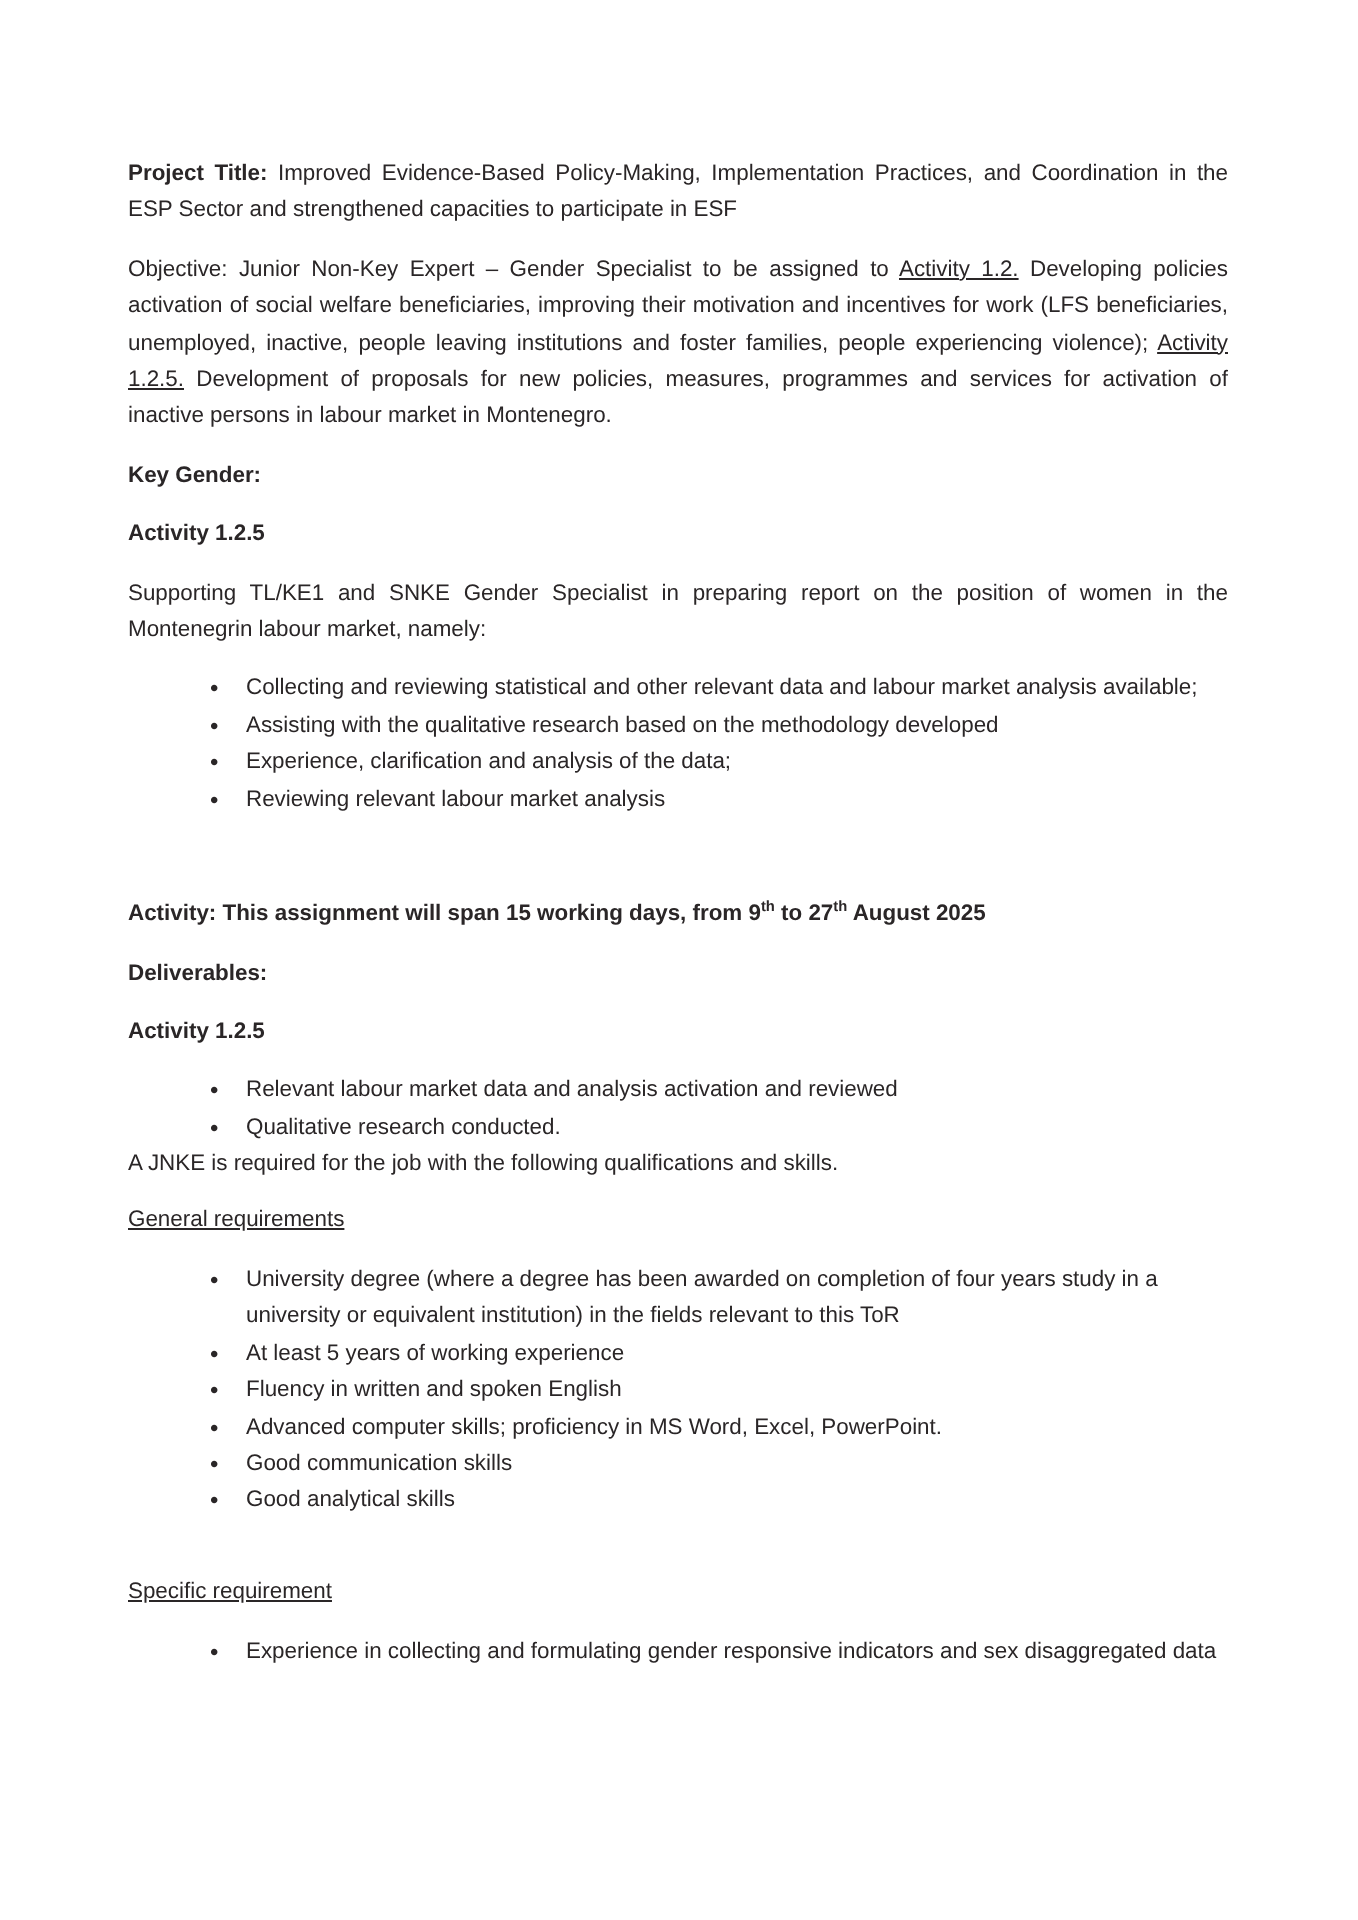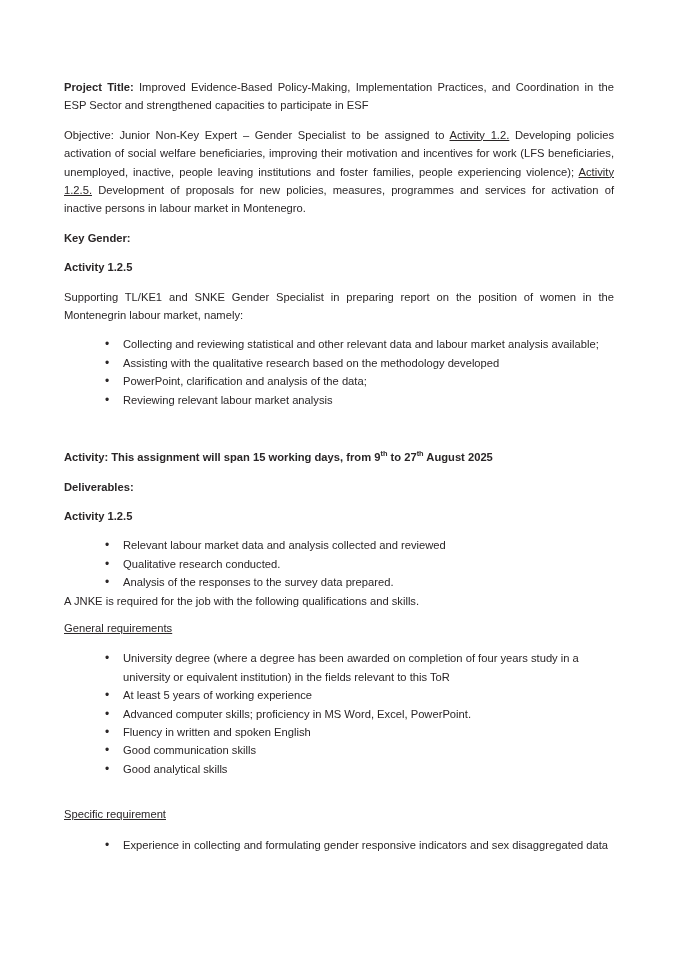--- a/index.html
+++ b/index.html
@@ -98,48 +98,47 @@
 
     <p class="hdr">Key Gender:</p>
 
     <p class="hdr">Activity 1.2.5</p>
 
     <p class="just">Supporting TL/KE1 and SNKE Gender Specialist in preparing report on the position of women in the Montenegrin  labour market, namely:</p>
 
     <ul>
       <li>Collecting and reviewing statistical and other relevant data and labour market analysis available;</li>
       <li>Assisting with the qualitative research based on the methodology developed</li>
-      <li>PowerPoint, clarification and analysis of the data;</li>
+      <li>Experience, clarification and analysis of the data;</li>
       <li>Reviewing relevant labour market analysis</li>
     </ul>
 
     <div class="spacer-lg"></div>
 
     <p class="hdr"><span class="b">Activity:</span><span> This assignment will span 15 working days, from 9</span><sup>th</sup><span> to 27</span><sup>th</sup><span> August 2025</span></p>
 
     <p class="hdr">Deliverables:</p>
 
     <p class="hdr">Activity 1.2.5</p>
 
     <ul class="tight-list">
-      <li>Relevant labour market data and analysis collected and reviewed</li>
+      <li>Relevant labour market data and analysis activation and reviewed</li>
       <li>Qualitative research conducted.</li>
-      <li>Analysis of the responses to the survey data prepared.</li>
     </ul>
 
 
     <p class="gap-sm">A JNKE is required for the job with the following qualifications and skills.</p>
 
     <p class="uhdr">General requirements</p>
 
     <ul>
       <li>University degree (where a degree has been awarded on completion of four years study in a university or equivalent institution) in the fields relevant to this ToR</li>
       <li>At least 5 years of working experience</li>
+      <li>Fluency in written and spoken English</li>
       <li>Advanced computer skills; proficiency in MS Word, Excel, PowerPoint.</li>
-      <li>Fluency in written and spoken English</li>
       <li>Good communication skills</li>
       <li>Good analytical skills</li>
     </ul>
 
     <div class="spacer-md"></div>
 
     <p class="uhdr">Specific requirement</p>
 
     <ul>
       <li>Experience in collecting and formulating gender responsive indicators and sex disaggregated data</li>

